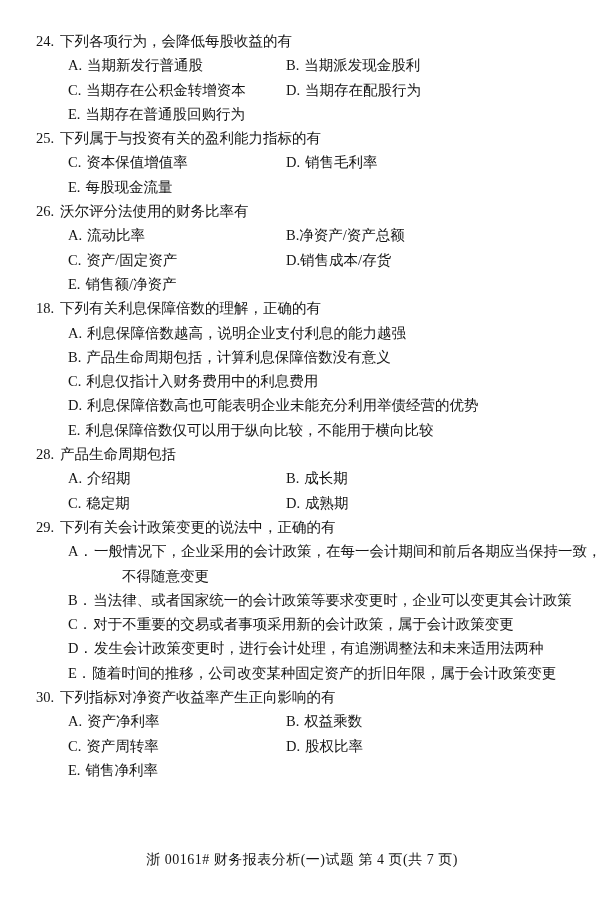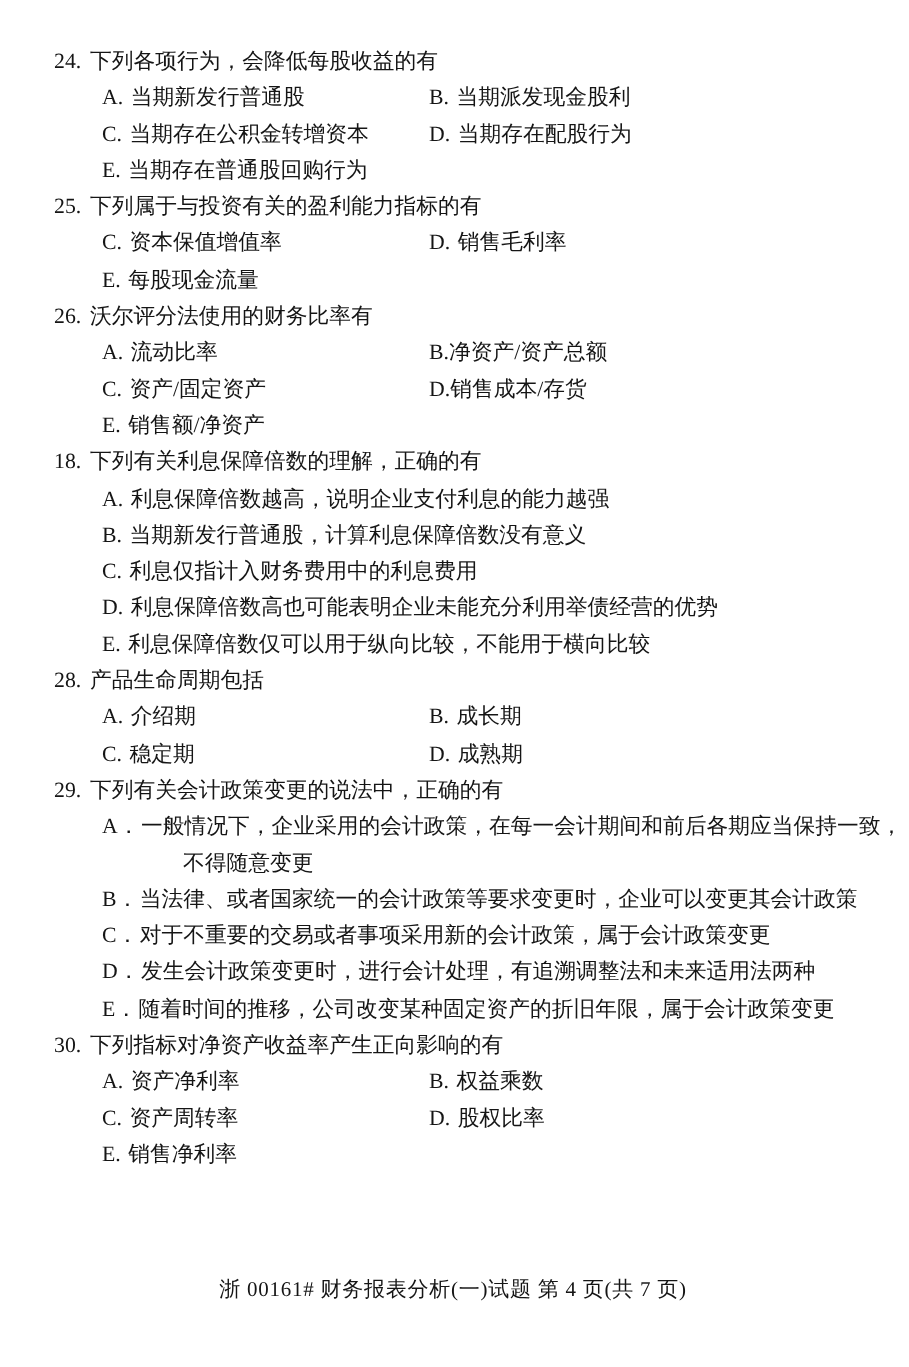--- a/index.html
+++ b/index.html
@@ -49,21 +49,21 @@
       <div class="opt-row"><span class="opt"><span class="opt-label">E.</span><span class="opt-text">当期存在普通股回购行为</span></span></div>
       <div class="q-line"><span class="q-num">25.</span><span class="q-text">下列属于与投资有关的盈利能力指标的有</span></div>
       <div class="opt-row"><span class="opt first"><span class="opt-label">C.</span><span class="opt-text">资本保值增值率</span></span><span class="opt"><span class="opt-label">D.</span><span class="opt-text">销售毛利率</span></span></div>
       <div class="opt-row"><span class="opt"><span class="opt-label">E.</span><span class="opt-text">每股现金流量</span></span></div>
       <div class="q-line"><span class="q-num">26.</span><span class="q-text">沃尔评分法使用的财务比率有</span></div>
       <div class="opt-row"><span class="opt first"><span class="opt-label">A.</span><span class="opt-text">流动比率</span></span><span class="opt"><span class="opt-label tight">B.</span><span class="opt-text">净资产/资产总额</span></span></div>
       <div class="opt-row"><span class="opt first"><span class="opt-label">C.</span><span class="opt-text">资产/固定资产</span></span><span class="opt"><span class="opt-label tight">D.</span><span class="opt-text">销售成本/存货</span></span></div>
       <div class="opt-row"><span class="opt"><span class="opt-label">E.</span><span class="opt-text">销售额/净资产</span></span></div>
       <div class="q-line"><span class="q-num">18.</span><span class="q-text">下列有关利息保障倍数的理解，正确的有</span></div>
       <div class="opt-row"><span class="opt"><span class="opt-label">A.</span><span class="opt-text">利息保障倍数越高，说明企业支付利息的能力越强</span></span></div>
-      <div class="opt-row"><span class="opt"><span class="opt-label">B.</span><span class="opt-text">当期新发行普通股，计算利息保障倍数没有意义</span></span></div>
+      <div class="opt-row"><span class="opt"><span class="opt-label">B.</span><span class="opt-text">产品生命周期包括，计算利息保障倍数没有意义</span></span></div>
       <div class="opt-row"><span class="opt"><span class="opt-label">C.</span><span class="opt-text">利息仅指计入财务费用中的利息费用</span></span></div>
       <div class="opt-row"><span class="opt"><span class="opt-label">D.</span><span class="opt-text">利息保障倍数高也可能表明企业未能充分利用举债经营的优势</span></span></div>
       <div class="opt-row"><span class="opt"><span class="opt-label">E.</span><span class="opt-text">利息保障倍数仅可以用于纵向比较，不能用于横向比较</span></span></div>
       <div class="q-line"><span class="q-num">28.</span><span class="q-text">产品生命周期包括</span></div>
       <div class="opt-row"><span class="opt first"><span class="opt-label">A.</span><span class="opt-text">介绍期</span></span><span class="opt"><span class="opt-label">B.</span><span class="opt-text">成长期</span></span></div>
       <div class="opt-row"><span class="opt first"><span class="opt-label">C.</span><span class="opt-text">稳定期</span></span><span class="opt"><span class="opt-label">D.</span><span class="opt-text">成熟期</span></span></div>
       <div class="q-line"><span class="q-num">29.</span><span class="q-text">下列有关会计政策变更的说法中，正确的有</span></div>
       <div class="opt-row"><span class="opt"><span class="opt-label fw">A．</span><span class="opt-text">一般情况下，企业采用的会计政策，在每一会计期间和前后各期应当保持一致，</span></span></div>
       <div class="cont-line">不得随意变更</div>
       <div class="opt-row"><span class="opt"><span class="opt-label fw">B．</span><span class="opt-text">当法律、或者国家统一的会计政策等要求变更时，企业可以变更其会计政策</span></span></div>

